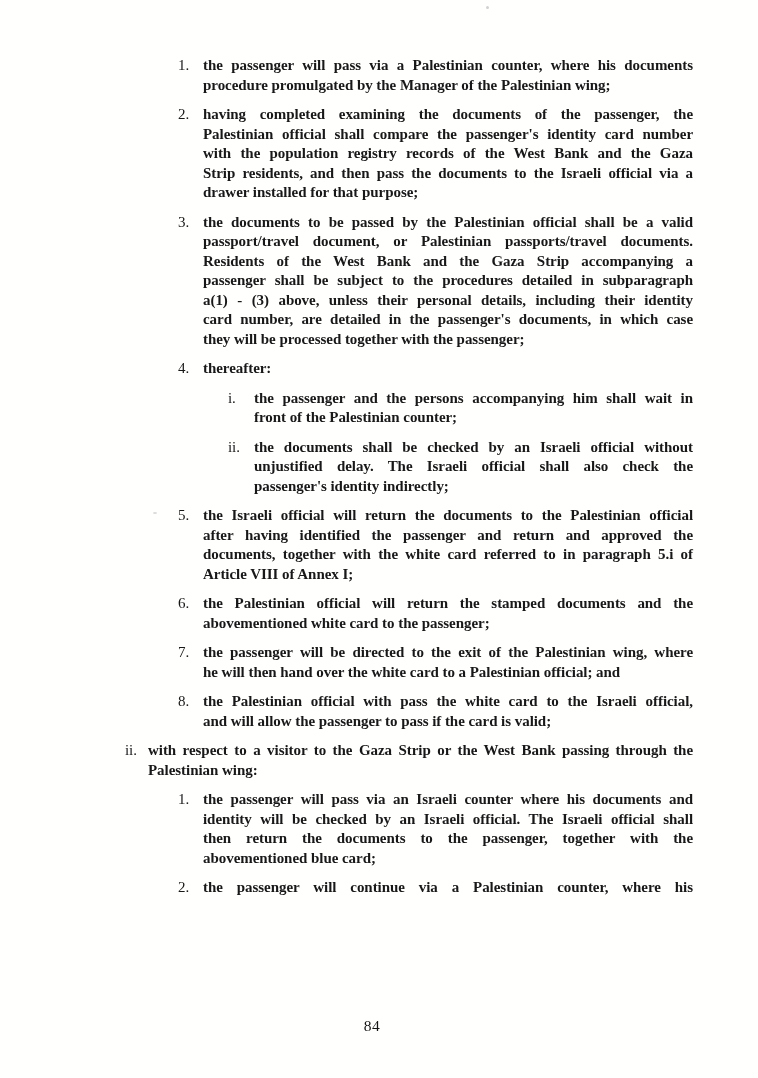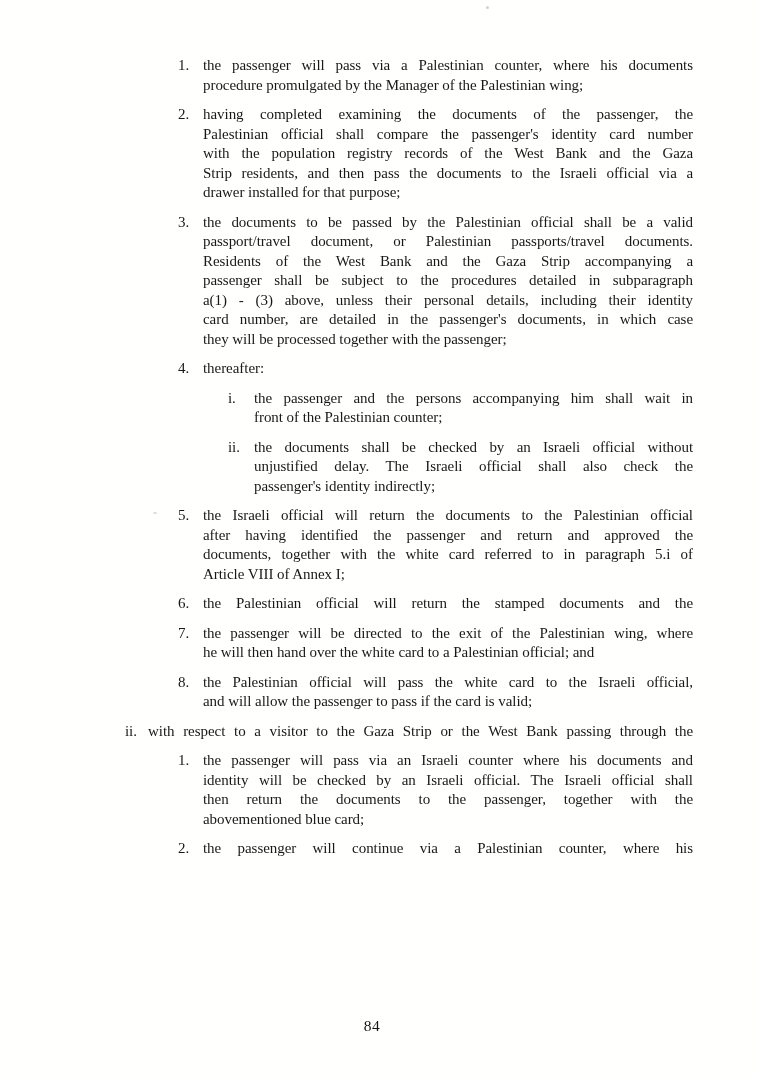--- a/index.html
+++ b/index.html
@@ -20,20 +20,21 @@
   .marker{
     position:absolute;left:0;top:0;
     line-height:19.5px;font-size:15px;letter-spacing:-0.05px;
   }
   .line{
     line-height:19.5px;
     letter-spacing:-0.05px;
     text-align:justify;
     text-align-last:justify;
     white-space:nowrap;
+    font-weight:bold;
   }
   .endline{text-align-last:left;}
   .pagenum{
     position:absolute;top:1001px;left:0;width:744px;
     text-align:center;font-size:15.5px;letter-spacing:0.5px;color:#141414;margin-top:16px;
   }
   .speck1{position:absolute;left:486px;top:6px;width:3px;height:3px;background:#bdbdbd;border-radius:50%;opacity:.7;}
   .speck2{position:absolute;left:153px;top:512px;width:4px;height:2px;background:#cccccc;border-radius:50%;opacity:.7;}
 </style>
 </head>
@@ -94,37 +95,39 @@
       <span class="marker">5.</span>
       <div class="line">the Israeli official will return the documents to the Palestinian official</div>
       <div class="line">after having identified the passenger and return and approved the</div>
       <div class="line">documents, together with the white card referred to in paragraph 5.i of</div>
       <div class="line endline">Article VIII of Annex I;</div>
     </div>
 
     <div class="blk l2">
       <span class="marker">6.</span>
       <div class="line">the Palestinian official will return the stamped documents and the</div>
+      <div class="line endline">abovementioned white card to the passenger;</div>
     </div>
 
     <div class="blk l2">
       <span class="marker">7.</span>
       <div class="line">the passenger will be directed to the exit of the Palestinian wing, where</div>
       <div class="line endline">he will then hand over the white card to a Palestinian official; and</div>
     </div>
 
     <div class="blk l2">
       <span class="marker">8.</span>
-      <div class="line">the Palestinian official will pass the white card to the Israeli official,</div>
+      <div class="line">the Palestinian official with pass the white card to the Israeli official,</div>
       <div class="line endline">and will allow the passenger to pass if the card is valid;</div>
     </div>
 
     <div class="blk l1">
       <span class="marker">ii.</span>
       <div class="line">with respect to a visitor to the Gaza Strip or the West Bank passing through the</div>
+      <div class="line endline">Palestinian wing:</div>
     </div>
 
     <div class="blk l2">
       <span class="marker">1.</span>
       <div class="line">the passenger will pass via an Israeli counter where his documents and</div>
       <div class="line">identity will be checked by an Israeli official. The Israeli official shall</div>
       <div class="line">then return the documents to the passenger, together with the</div>
       <div class="line endline">abovementioned blue card;</div>
     </div>
 

